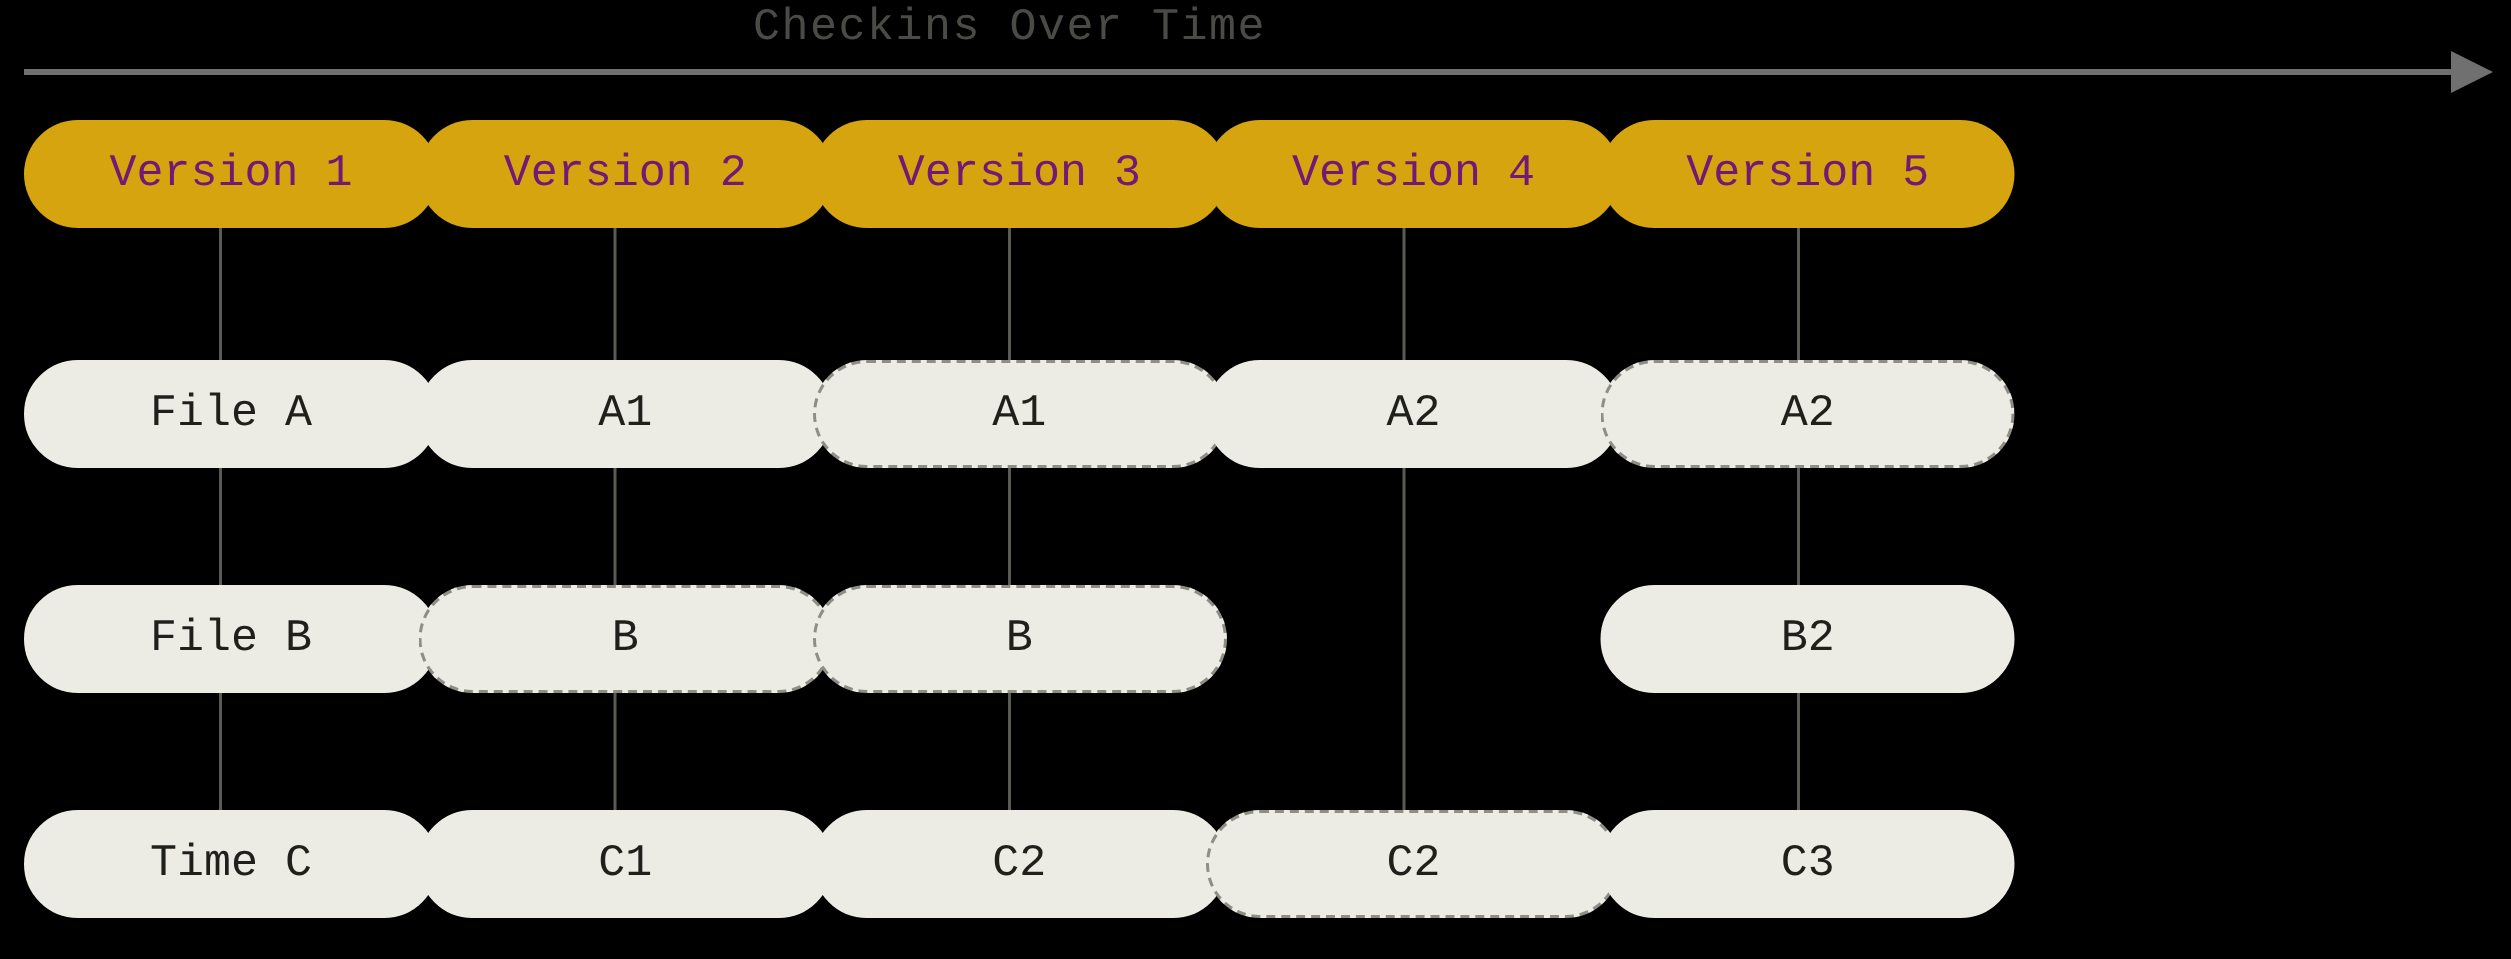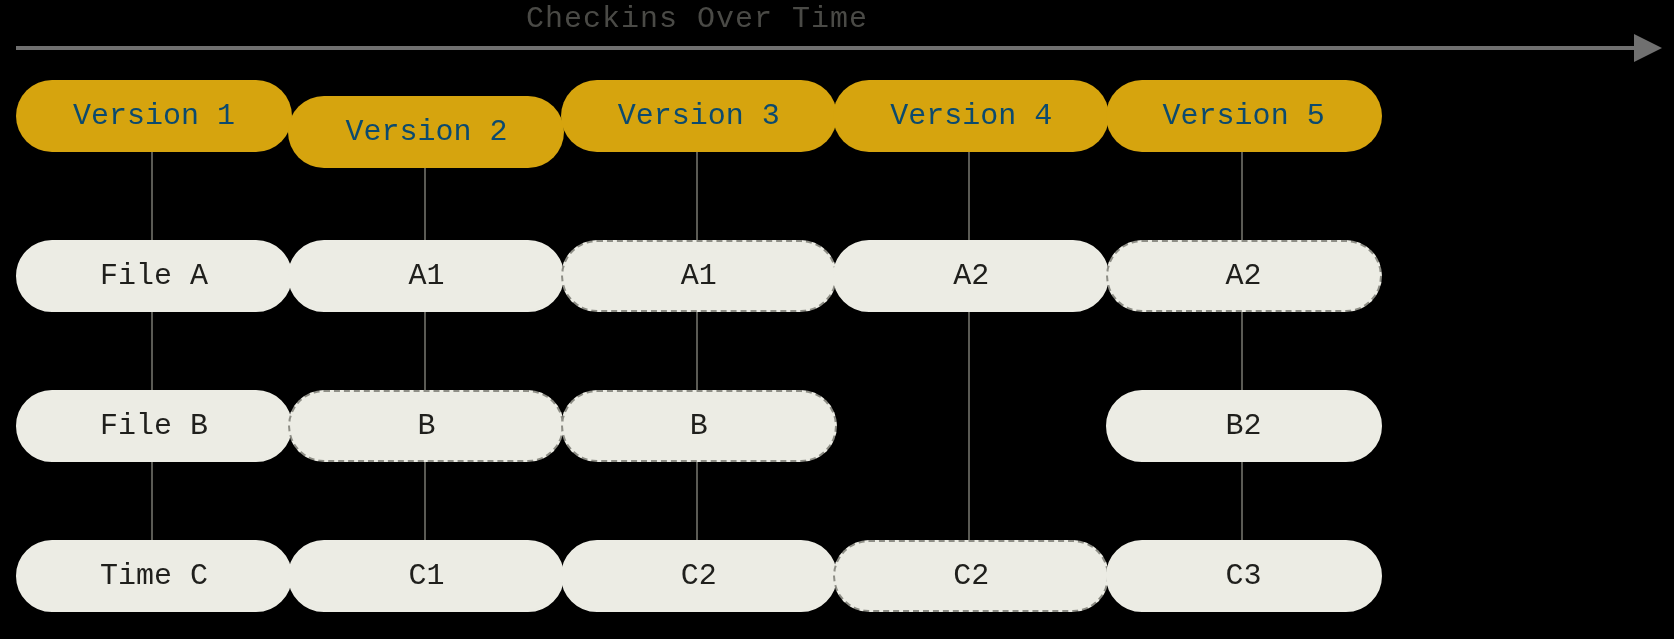--- a/index.html
+++ b/index.html
@@ -5,21 +5,20 @@
   html, body {
     margin: 0;
     padding: 0;
     background: #000;
     font-family: ui-monospace, "SF Mono", "Menlo", "Consolas", "Liberation Mono", monospace;
   }
   .canvas {
     position: relative;
     width: 1346px;
     height: 639px;
-    padding-left: 48px;
   }
   .title {
     position: absolute;
     top: 2px;
     left: 0;
     width: 100%;
     text-align: center;
     color: #4a4a46;
     font-size: 30px;
     letter-spacing: 1px;
@@ -80,21 +79,21 @@
     border-radius: 38px;
     display: flex;
     align-items: center;
     justify-content: center;
     font-size: 30px;
     box-sizing: border-box;
     z-index: 1;
   }
   .node.version {
     background: #d6a40e;
-    color: #0c4a6e;
+    color: #701a75;
   }
   .node.file {
     background: #ecece4;
     color: #1f1f1c;
     border: 2px solid #ecece4;
   }
   .node.file.dashed {
     border: 2.5px dashed #8e8e86;
   }
 </style>
@@ -121,21 +120,21 @@
         </div>
         <div class="node file" style="top: 160px;">
           <span>File A</span>
         </div>
         <div class="node file" style="top: 460px;">
           <span>Time C</span>
         </div>
       </div>
       <div class="col">
         <div class="vline" style="top: 36px; height: 460px;"></div>
-        <div class="node version" style="top: 16px;">
+        <div class="node version" style="top: 0px;">
           <span>Version 2</span>
         </div>
         <div class="node file" style="top: 160px;">
           <span>A1</span>
         </div>
         <div class="node file dashed" style="top: 310px;">
           <span>B</span>
         </div>
         <div class="node file" style="top: 460px;">
           <span>C1</span>

